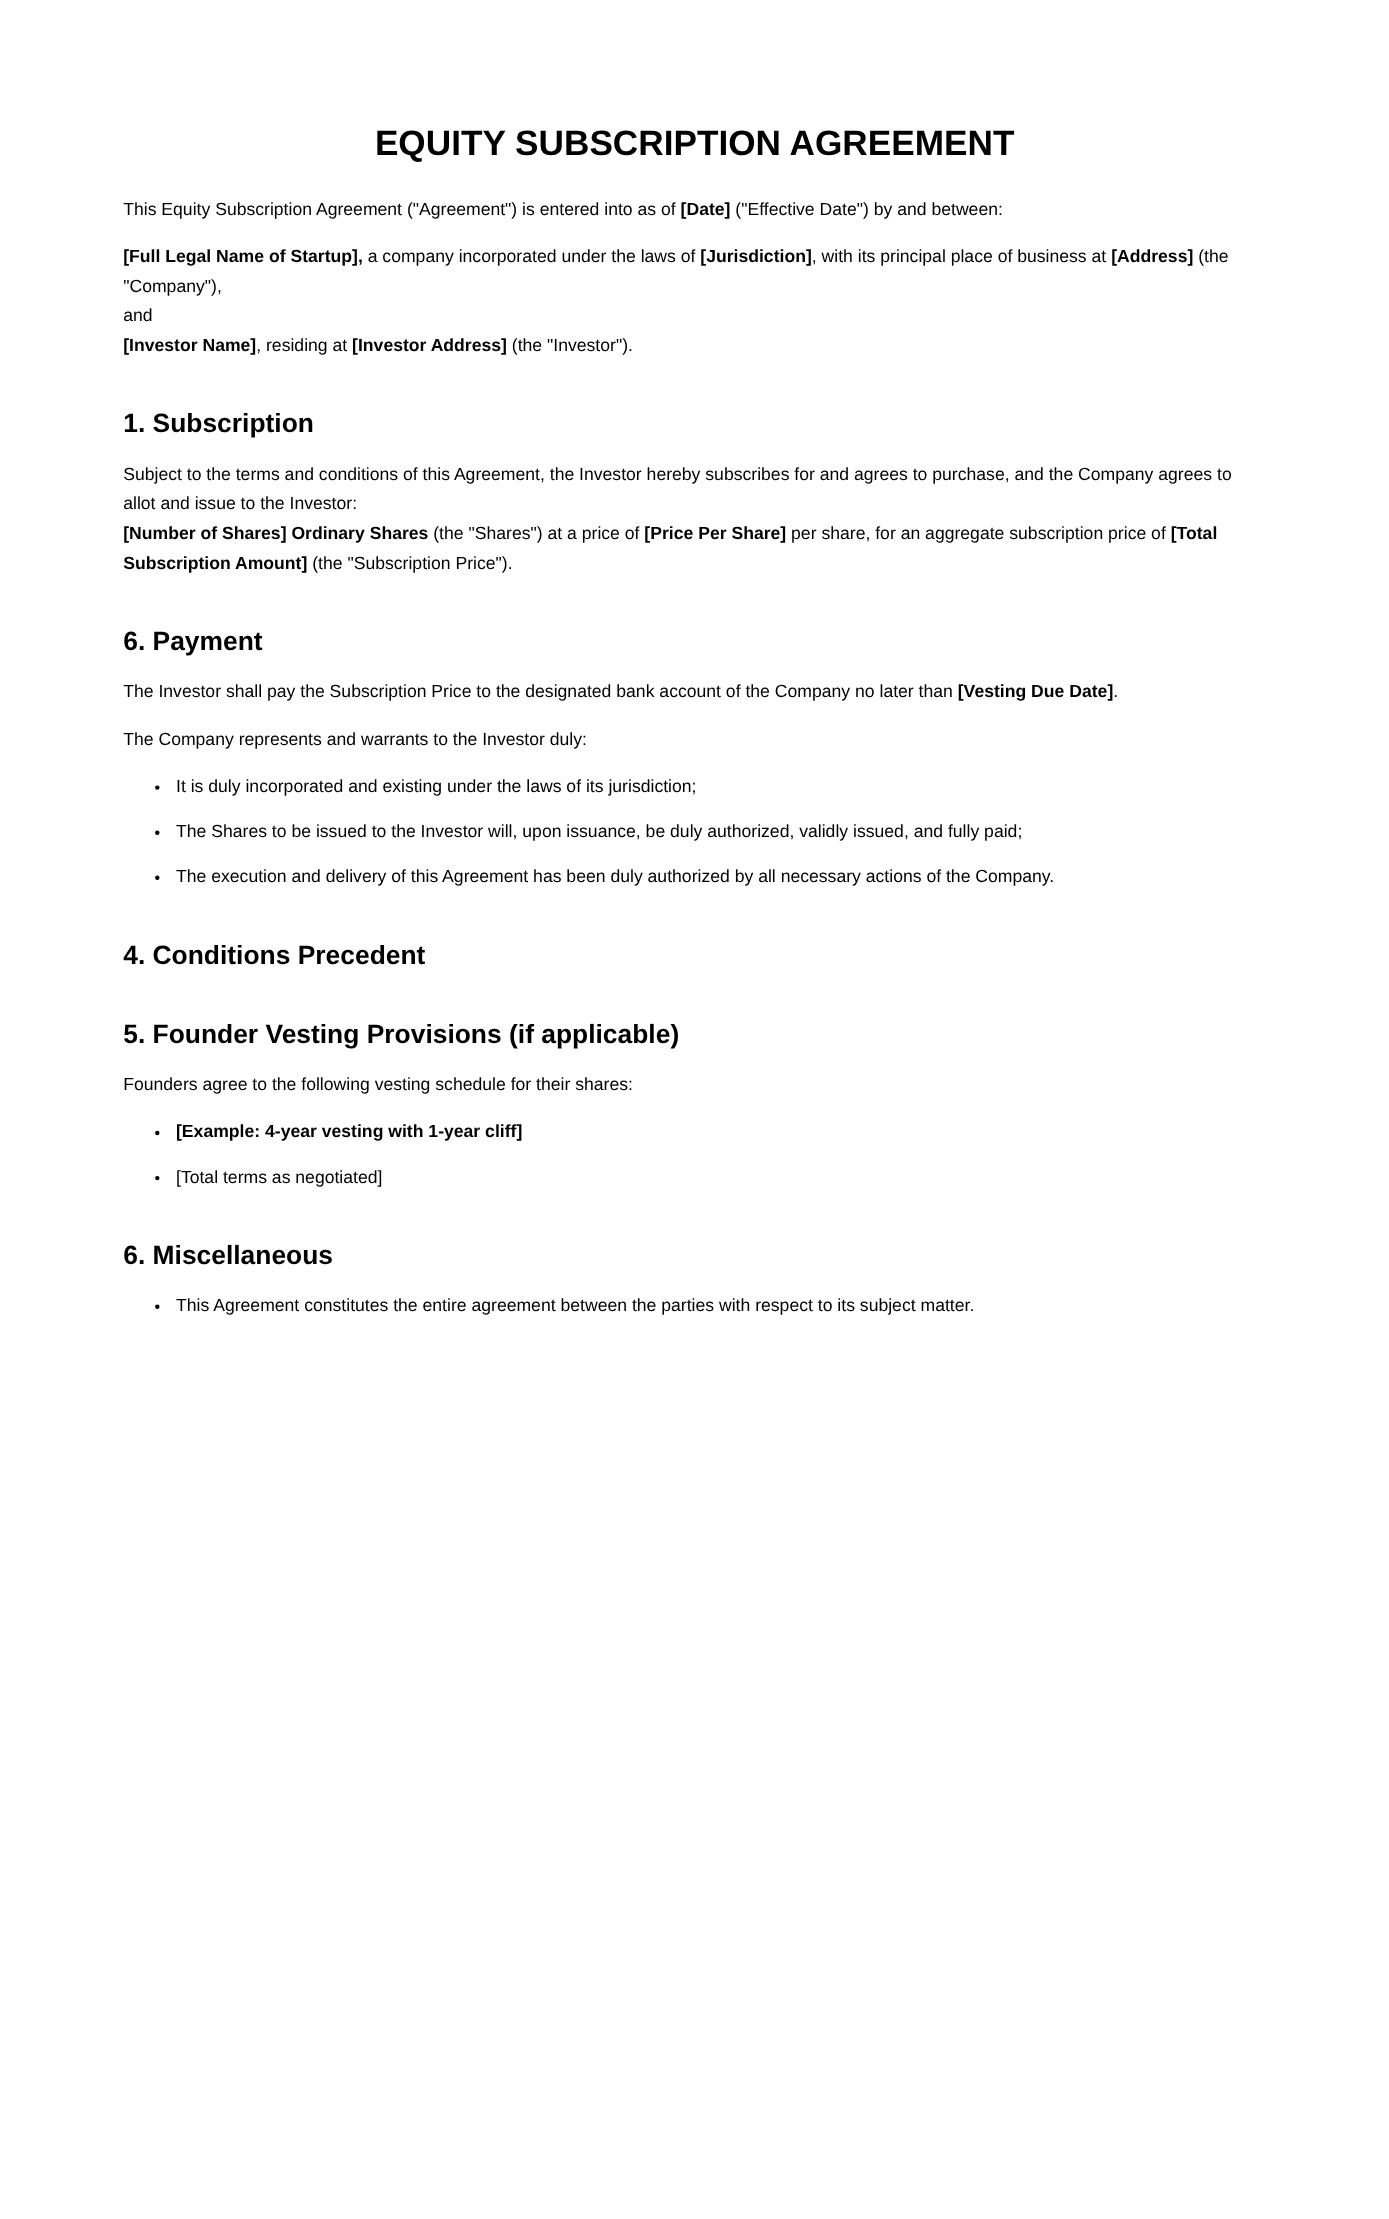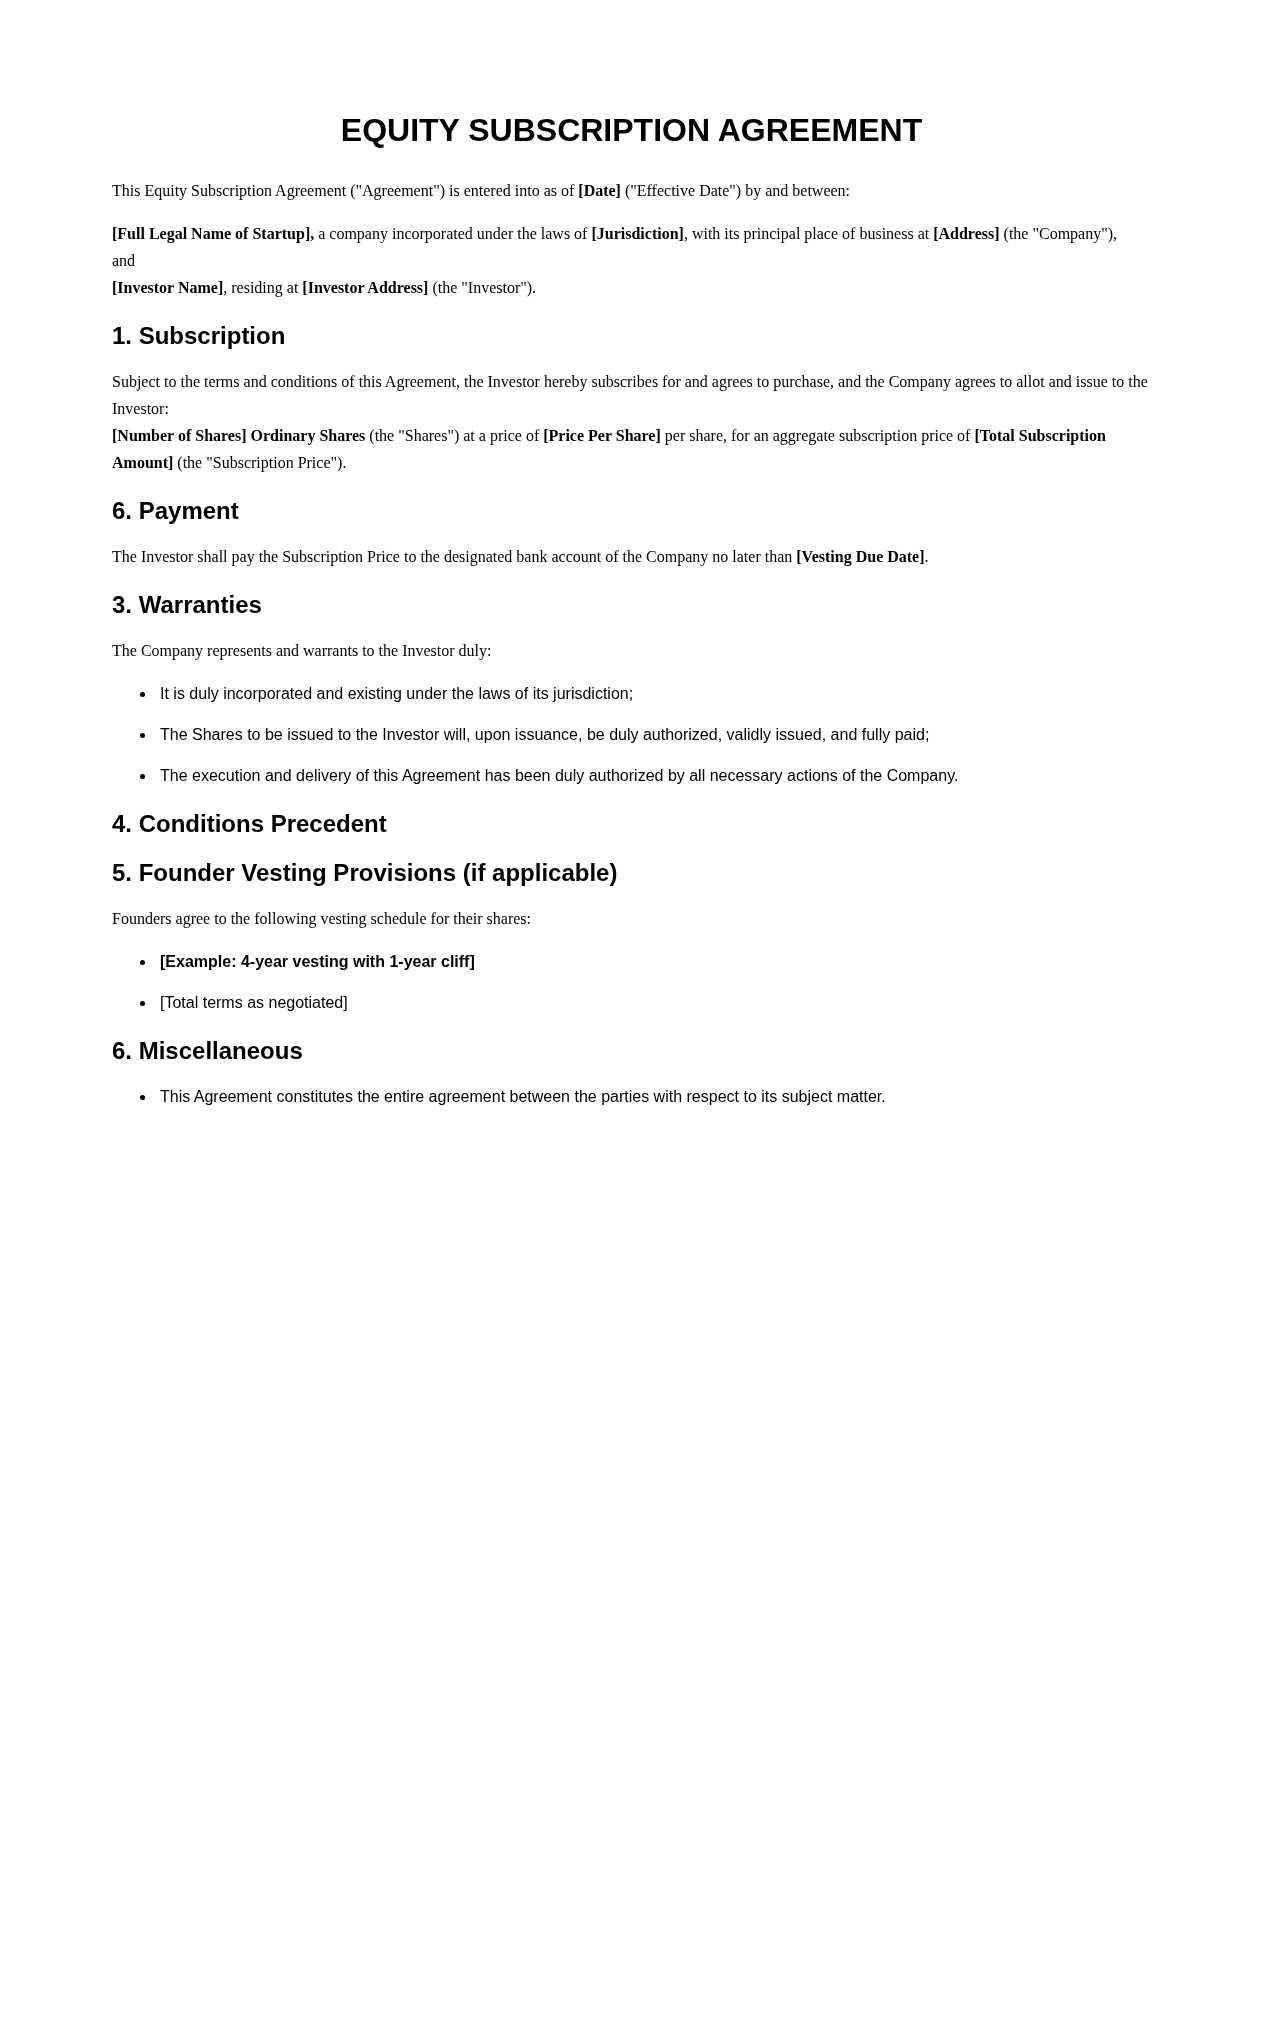--- a/index.html
+++ b/index.html
@@ -24,27 +24,26 @@
     font-size: 32px;
     line-height: 37px;
     font-weight: 700;
     text-align: center;
     margin: 32px 0 28px 0;
   }
   .doc-body h2 {
     font-size: 24px;
     line-height: 28px;
     font-weight: 700;
-    margin: 21px 0 18px 0;
+    margin: 44px 0 18px 0;
   }
   .doc-body p {
     font-size: 16px;
     line-height: 27px;
     margin: 16px 0;
-    font-family: Liberation Serif, serif;
   }
   .doc-body ul {
     font-size: 16px;
     line-height: 27px;
     margin: 16px 0;
     padding-left: 44px;
     list-style-type: disc;
   }
   .doc-body li {
     margin: 14px 0;
@@ -59,21 +58,20 @@
 
 <main class="page">
   <h1 class="doc-title">EQUITY SUBSCRIPTION AGREEMENT</h1>
   <div class="doc-body" id="doc-body">
       <p><span>This Equity Subscription Agreement ("Agreement") is entered into as of </span><strong>[Date]</strong><span> ("Effective Date") by and between:</span></p>
       <p><strong>[Full Legal Name of Startup],</strong><span> a company incorporated under the laws of </span><strong>[Jurisdiction]</strong><span>, with its principal place of business at </span><strong>[Address]</strong><span> (the "Company"),</span><br><span>and</span><br><strong>[Investor Name]</strong><span>, residing at </span><strong>[Investor Address]</strong><span> (the "Investor").</span></p>
       <h2>1. Subscription</h2>
       <p><span>Subject to the terms and conditions of this Agreement, the Investor hereby subscribes for and agrees to purchase, and the Company agrees to allot and issue to the Investor:</span><br><strong>[Number of Shares] Ordinary Shares</strong><span> (the "Shares") at a price of </span><strong>[Price Per Share]</strong><span> per share, for an aggregate subscription price of </span><strong>[Total Subscription Amount]</strong><span> (the "Subscription Price").</span></p>
       <h2>6. Payment</h2>
       <p><span>The Investor shall pay the Subscription Price to the designated bank account of the Company no later than </span><strong>[Vesting Due Date]</strong><span>.</span></p>
-      <h2>3. Warranties</h2>
       <p><span>The Company represents and warrants to the Investor duly:</span></p>
       <ul>
         <li><span>It is duly incorporated and existing under the laws of its jurisdiction;</span></li>
         <li><span>The Shares to be issued to the Investor will, upon issuance, be duly authorized, validly issued, and fully paid;</span></li>
         <li><span>The execution and delivery of this Agreement has been duly authorized by all necessary actions of the Company.</span></li>
       </ul>
       <h2>4. Conditions Precedent</h2>
       <h2>5. Founder Vesting Provisions (if applicable)</h2>
       <p><span>Founders agree to the following vesting schedule for their shares:</span></p>
       <ul>

